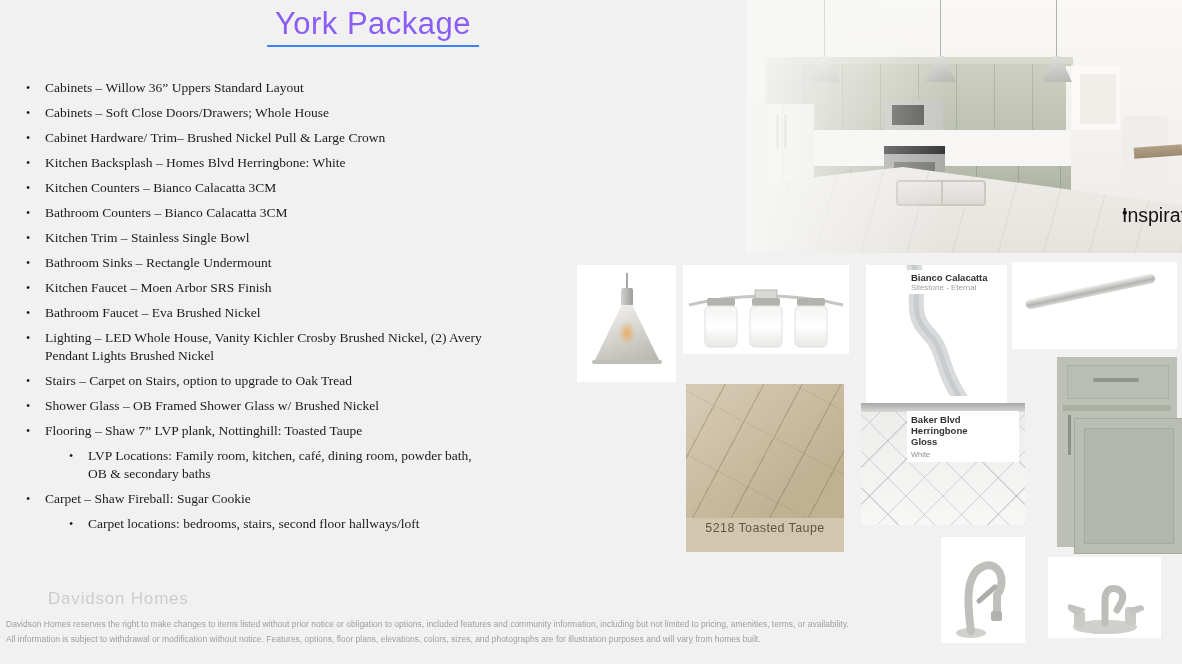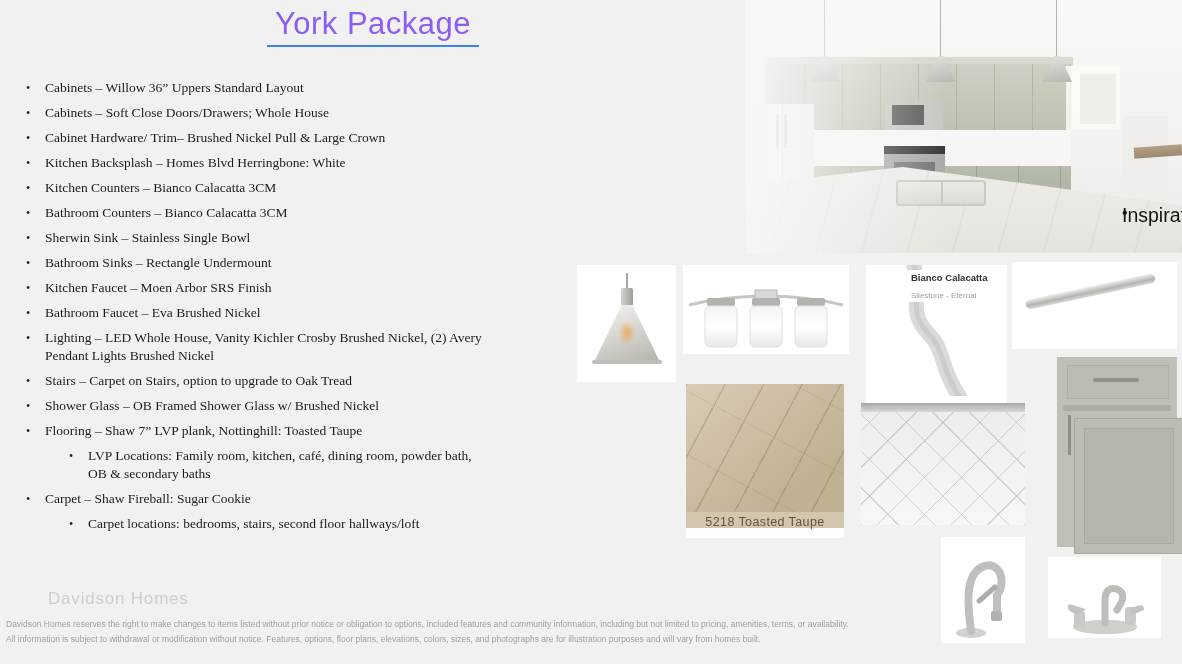--- a/index.html
+++ b/index.html
@@ -78,21 +78,21 @@
       background:radial-gradient(ellipse,#e8af68 0%,rgba(232,175,104,0) 70%);}
   .p-rim{left:15px;top:95px;width:70px;height:4px;background:#bfbdb8;border-radius:2px;}
 
   
   .t-vanity{left:683px;top:265px;width:166px;height:89px;}
 
   
   .t-counter{left:866px;top:265px;width:141px;height:164px;overflow:hidden;}
   .c-label{top:5px;right:3px;width:90px;background:#fff;padding:2px 3px;}
   .c-label .t{position:static;display:block;font-size:9.5px;font-weight:bold;color:#2e2e2e;}
-  .c-label .s{position:static;display:block;font-size:8px;color:#9e9e9e;margin-top:8px;}
+  .c-label .s{position:static;display:block;font-size:8px;color:#9e9e9e;margin-top:0;}
 
   
   .t-pull{left:1012px;top:262px;width:165px;height:87px;}
   .pull-group{left:16px;top:24px;width:132px;height:44px;transform:rotate(-12deg);}
   .pull-bar{left:0;top:0;width:132px;height:10px;border-radius:5px;
       background:linear-gradient(180deg,#f1f1ef,#b3b3b0 60%,#dbdbd9);}
   .pull-leg{top:9px;width:9px;height:25px;background:linear-gradient(90deg,#dadad8,#bababt,#bcbcb9);}
   .pull-leg.a{left:28px;} .pull-leg.b{left:94px;}
 
   
@@ -104,21 +104,21 @@
       box-shadow:0 0 0 1px #a7ab9e;background:#b2b6ac;}
   .cd-door::before{content:"";position:absolute;left:0;top:0;right:0;bottom:0;box-shadow:inset 0 0 0 1px #a7ab9e;}
   .cd-vpull{left:11px;top:58px;width:3px;height:40px;background:#8d9287;}
 
   
   .t-floor{left:686px;top:384px;width:158px;height:154px;}
   .floor-img{left:0;top:0;width:158px;height:134px;
       background:repeating-linear-gradient(118deg,rgba(112,94,66,.25) 0 1.5px,transparent 1.5px 34px),
                  repeating-linear-gradient(28deg,rgba(112,94,66,.12) 0 1px,transparent 1px 56px),
                  linear-gradient(140deg,#d8ccb6,#c1b193 75%);}
-  .floor-cap{left:0;top:128px;width:158px;height:16px;background:#d3c6af;
+  .floor-cap{left:0;top:134px;width:158px;height:34px;background:#d3c6af;
       font-size:12.5px;color:#5f5546;text-align:center;line-height:20px;letter-spacing:.4px;}
 
   
   .t-herring{left:861px;top:403px;width:164px;height:122px;overflow:hidden;
       background:repeating-linear-gradient(45deg,rgba(172,178,180,.5) 0 1px,transparent 1px 26px),
                  repeating-linear-gradient(-45deg,rgba(172,178,180,.5) 0 1px,transparent 1px 26px),
                  linear-gradient(180deg,#ececeb,#f7f7f6);}
   .h-top{left:0;top:0;width:164px;height:9px;background:linear-gradient(180deg,#a7a7a5,#d8d8d6);}
   .h-label{top:8px;right:6px;width:104px;background:#fff;padding:3px 4px;}
   .h-label .t{position:static;display:block;font-size:9.5px;font-weight:bold;color:#333;
@@ -143,21 +143,21 @@
     <span class="title">York Package</span>
   </div>
 
   <ul class="features">
       <li class="l1">Cabinets – Willow 36” Uppers Standard Layout</li>
       <li class="l1">Cabinets – Soft Close Doors/Drawers; Whole House</li>
       <li class="l1">Cabinet Hardware/ Trim– Brushed Nickel Pull &amp; Large Crown</li>
       <li class="l1">Kitchen Backsplash – Homes Blvd Herringbone: White</li>
       <li class="l1">Kitchen Counters – Bianco Calacatta 3CM</li>
       <li class="l1">Bathroom Counters – Bianco Calacatta 3CM</li>
-      <li class="l1">Sherwin Sink – Stainless Single Bowl</li>
+      <li class="l1">Kitchen Trim – Stainless Single Bowl</li>
       <li class="l1">Bathroom Sinks – Rectangle Undermount</li>
       <li class="l1">Kitchen Faucet – Moen Arbor SRS Finish</li>
       <li class="l1">Bathroom Faucet – Eva Brushed Nickel</li>
       <li class="l1">Lighting – LED Whole House, Vanity Kichler Crosby Brushed Nickel, (2) Avery
 Pendant Lights Brushed Nickel</li>
       <li class="l1">Stairs – Carpet on Stairs, option to upgrade to Oak Tread</li>
       <li class="l1">Shower Glass – OB Framed Shower Glass w/ Brushed Nickel</li>
       <li class="l1">Flooring – Shaw 7” LVP plank, Nottinghill: Toasted Taupe</li>
       <li class="l2">LVP Locations: Family room, kitchen, café, dining room, powder bath,
 OB &amp; secondary baths</li>
@@ -253,20 +253,25 @@
     <div class="cd-vpull"></div>
   </div>
 
   <div class="tile t-floor">
     <div class="floor-img"></div>
     <div class="floor-cap">5218 Toasted Taupe</div>
   </div>
 
   <div class="tile t-herring">
     <div class="h-top"></div>
+    <div class="h-label">
+      <span class="t">Baker Blvd Herringbone
+Gloss</span>
+      <span class="s">White</span>
+    </div>
   </div>
 
   <div class="tile t-kfaucet">
     <svg width="84" height="106" viewBox="0 0 84 106">
       <ellipse cx="30" cy="96" rx="15" ry="5" fill="#d1d1ce"></ellipse>
       <path d="M30 94 C27 72 26 54 30 44 C34 30 48 24 56 32 C63 39 61 52 56 58 L56 76" fill="none" stroke="#bfbfbc" stroke-width="8" stroke-linecap="round"></path>
       <path d="M38 64 L54 50" stroke="#adadaa" stroke-width="5" stroke-linecap="round"></path>
       <rect x="50" y="74" width="11" height="10" rx="2" fill="#b1b1ae"></rect>
     </svg>
   </div>

